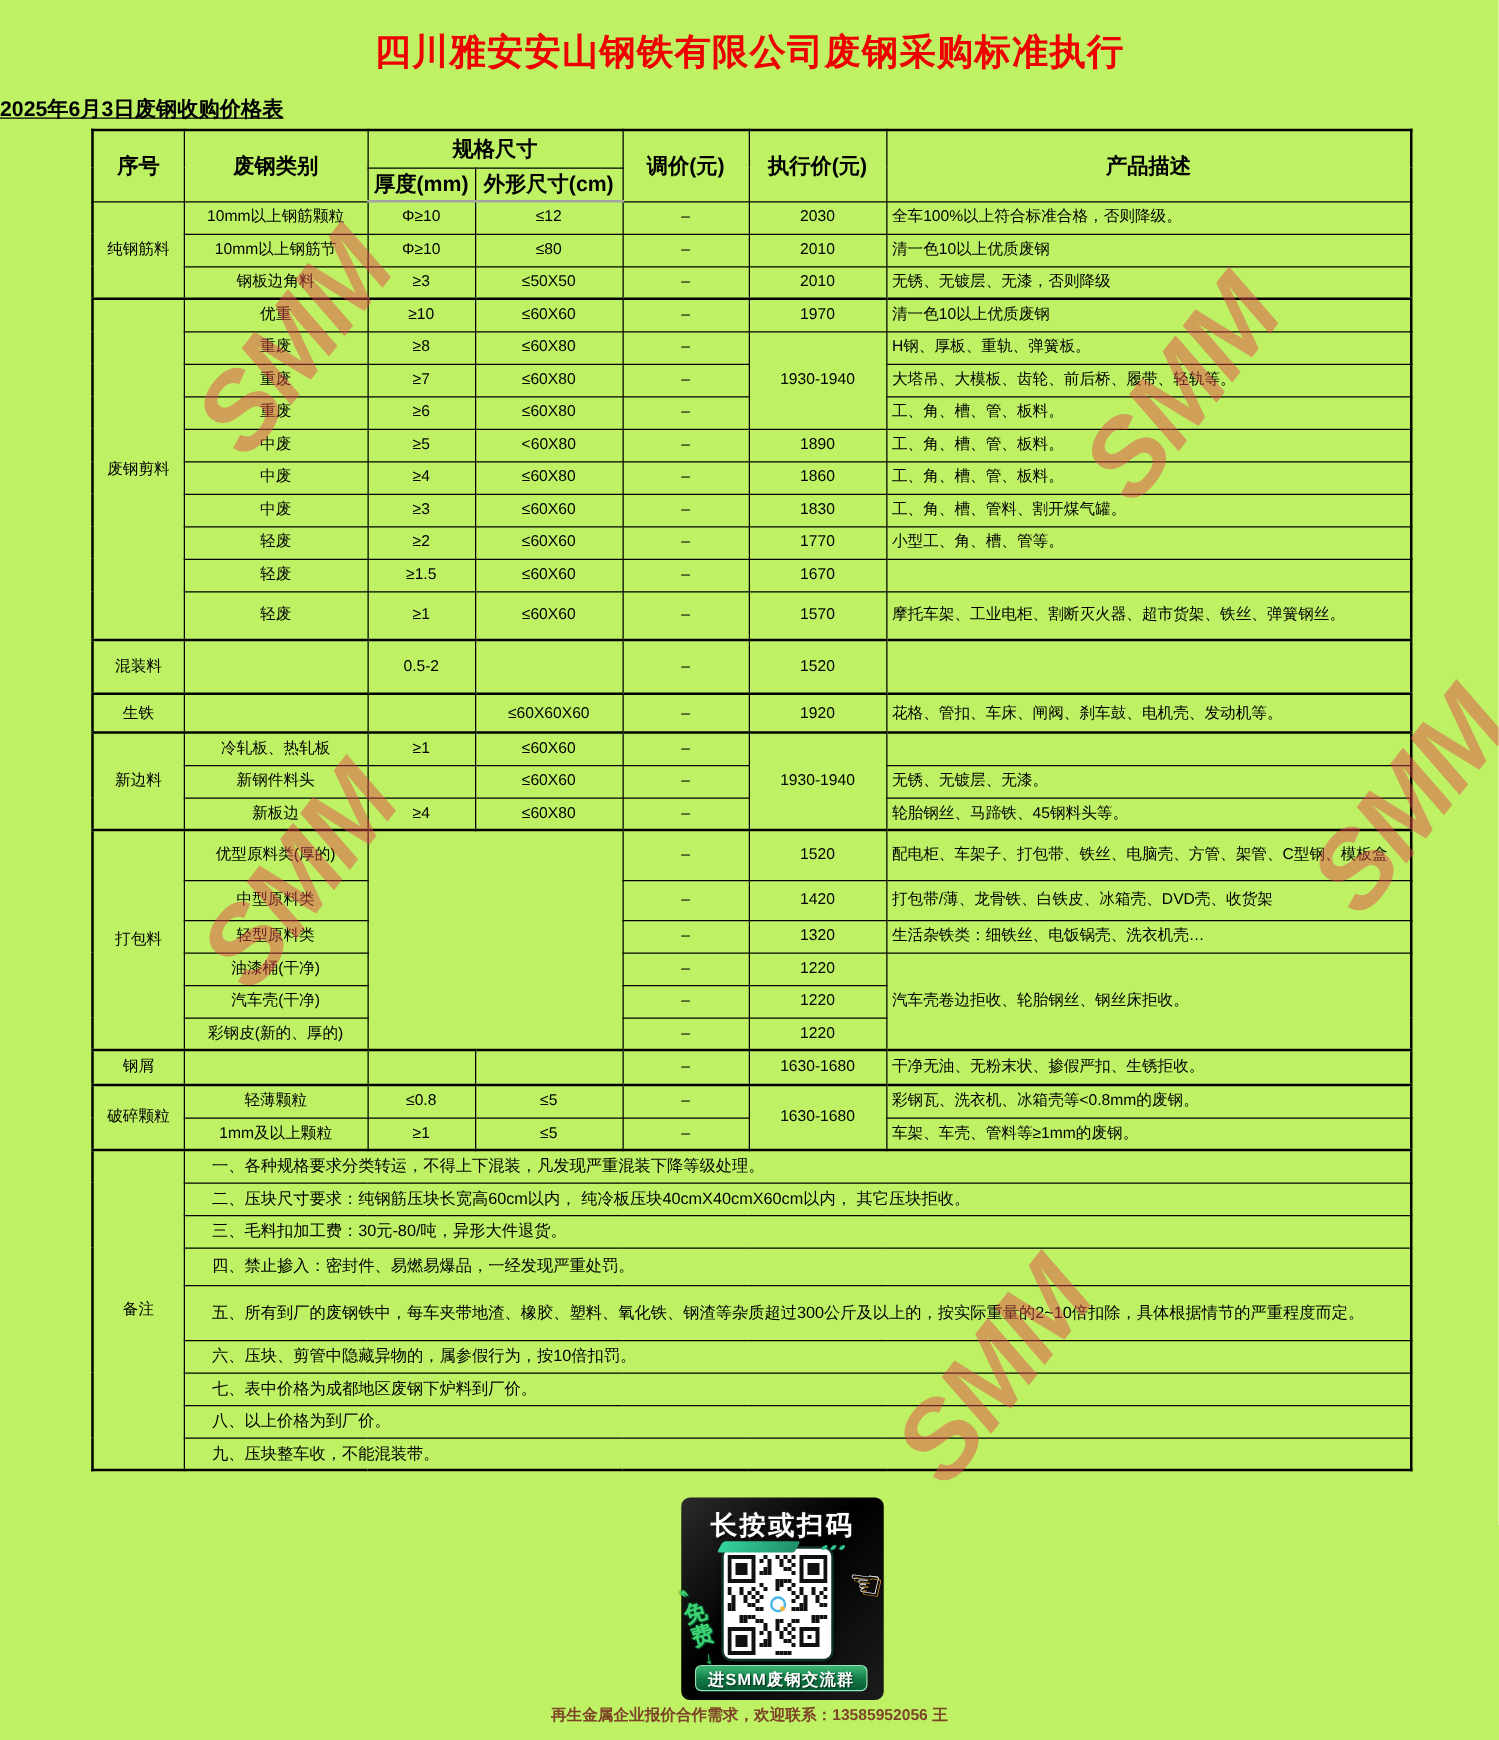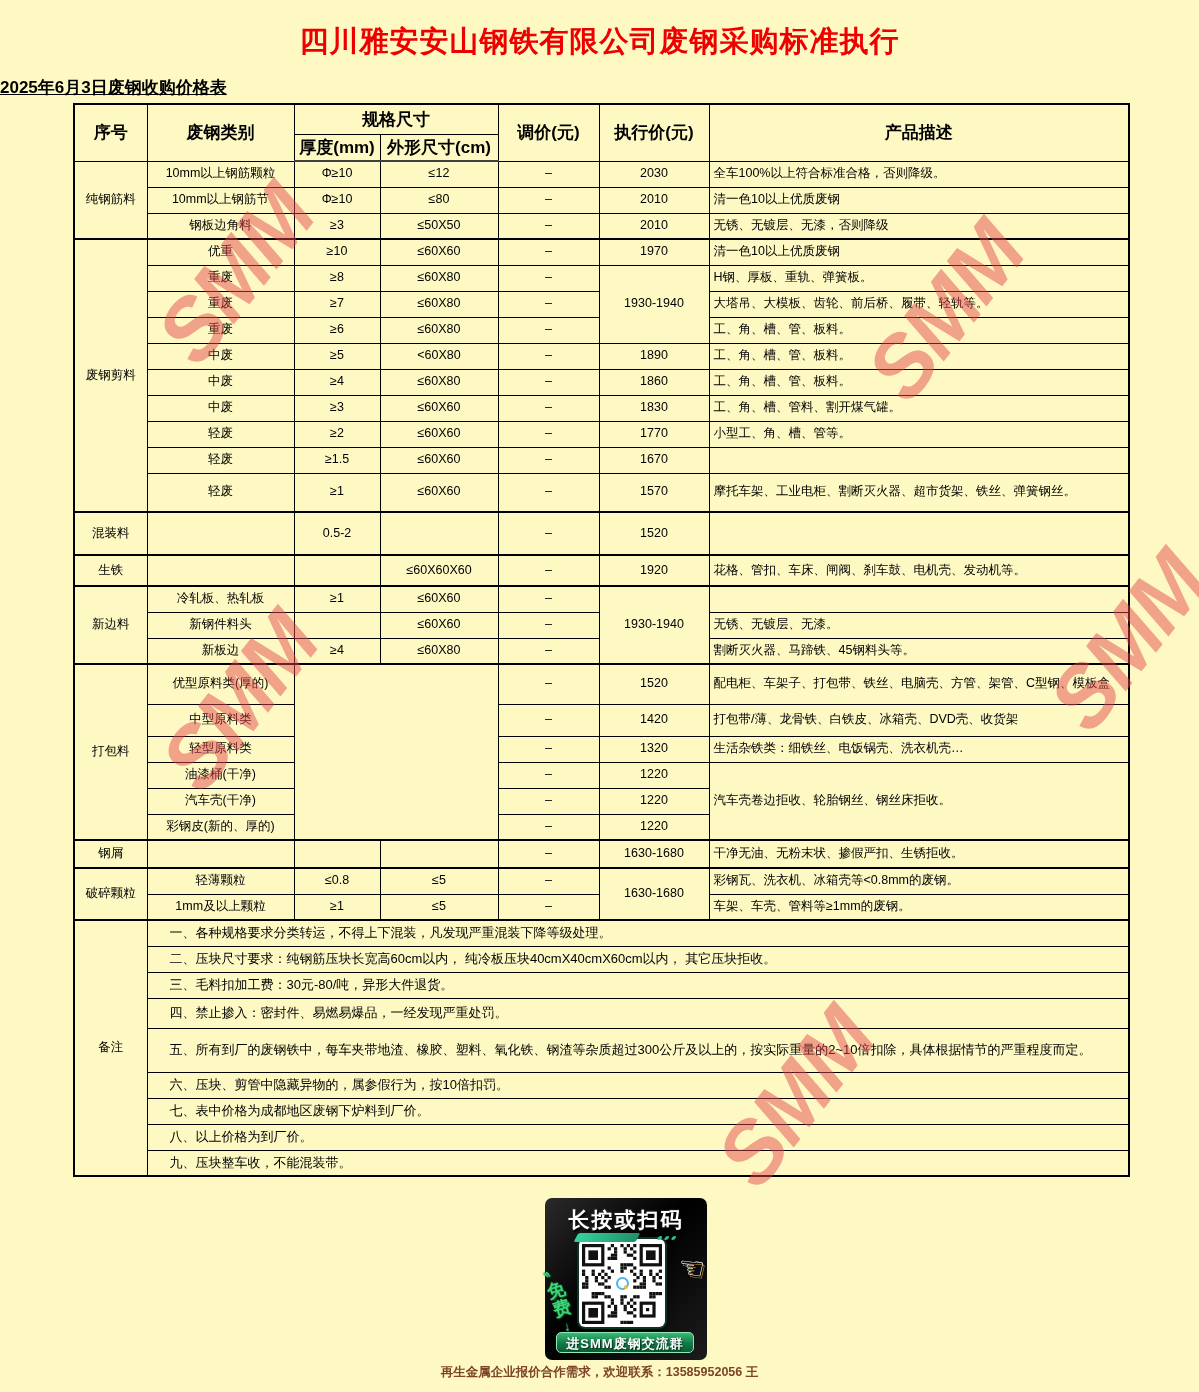--- a/index.html
+++ b/index.html
@@ -1,31 +1,31 @@
 <!DOCTYPE html>
 <html><head>
 <meta charset="utf-8">
 <style>
   html,body{margin:0;padding:0;background:#fff;}
   body{font-family:"Liberation Sans","DejaVu Sans",sans-serif;color:#000;}
-  .page{position:relative;width:1199px;height:1392px;background:#fef9c3;overflow:hidden;}
+  .page{position:relative;width:1199px;height:1392px;background:#bef264;overflow:hidden;}
 
   .title{position:absolute;left:0;top:22px;width:100%;text-align:center;
          font-size:29px;font-weight:700;color:#ee0000;letter-spacing:1px;}
   .subtitle{position:absolute;left:0;top:76px;width:100%;
             font-size:17px;font-weight:700;color:#000;text-decoration:underline;}
 
   .tbl-wrap{position:absolute;left:73px;top:103px;width:1055px;}
   table{border-collapse:collapse;table-layout:fixed;width:1055px;border:2px solid #000;}
   th,td{border:1px solid #000;padding:1px 4px;font-size:12.5px;line-height:1.25;
         text-align:center;vertical-align:middle;overflow:hidden;word-break:break-all;}
   th{font-size:17px;font-weight:700;padding:2px 2px;margin-top:12px;}
   thead tr:nth-child(1){height:30px;}
   thead tr:nth-child(2){height:27px;}
-  thead tr:nth-child(2) th{border-bottom:2px solid #404040;}
+  thead tr:nth-child(2) th{border-bottom:2px solid #a3a3a3;}
   tbody tr{height:26px;}
   tbody tr:nth-child(13){height:39px;}
   tbody tr:nth-child(14){height:43px;}
   tbody tr:nth-child(15){height:31px;}
   tbody tr:nth-child(19){height:40px;}
   tbody tr:nth-child(20){height:32px;}
   tbody tr:nth-child(25){height:28px;}
   tbody tr:nth-child(31){height:30px;margin-left:24px;}
   tbody tr:nth-child(32){height:44px;}
   tbody tr:nth-child(4) td,tbody tr:nth-child(14) td,tbody tr:nth-child(15) td,
@@ -248,21 +248,21 @@
             <td></td>
             <td>≤60X60</td>
             <td>–</td>
             <td class="left">无锈、无镀层、无漆。</td>
           </tr>
           <tr>
             <td>新板边</td>
             <td>≥4</td>
             <td>≤60X80</td>
             <td>–</td>
-            <td class="left">割断灭火器、马蹄铁、45钢料头等。</td>
+            <td class="left">轮胎钢丝、马蹄铁、45钢料头等。</td>
           </tr>
           <tr>
             <td rowspan="6">打包料</td>
             <td>优型原料类(厚的)</td>
             <td rowspan="6" colspan="2"></td>
             <td>–</td>
             <td>1520</td>
             <td class="left">配电柜、车架子、打包带、铁丝、电脑壳、方管、架管、C型钢、模板盒</td>
           </tr>
           <tr>

